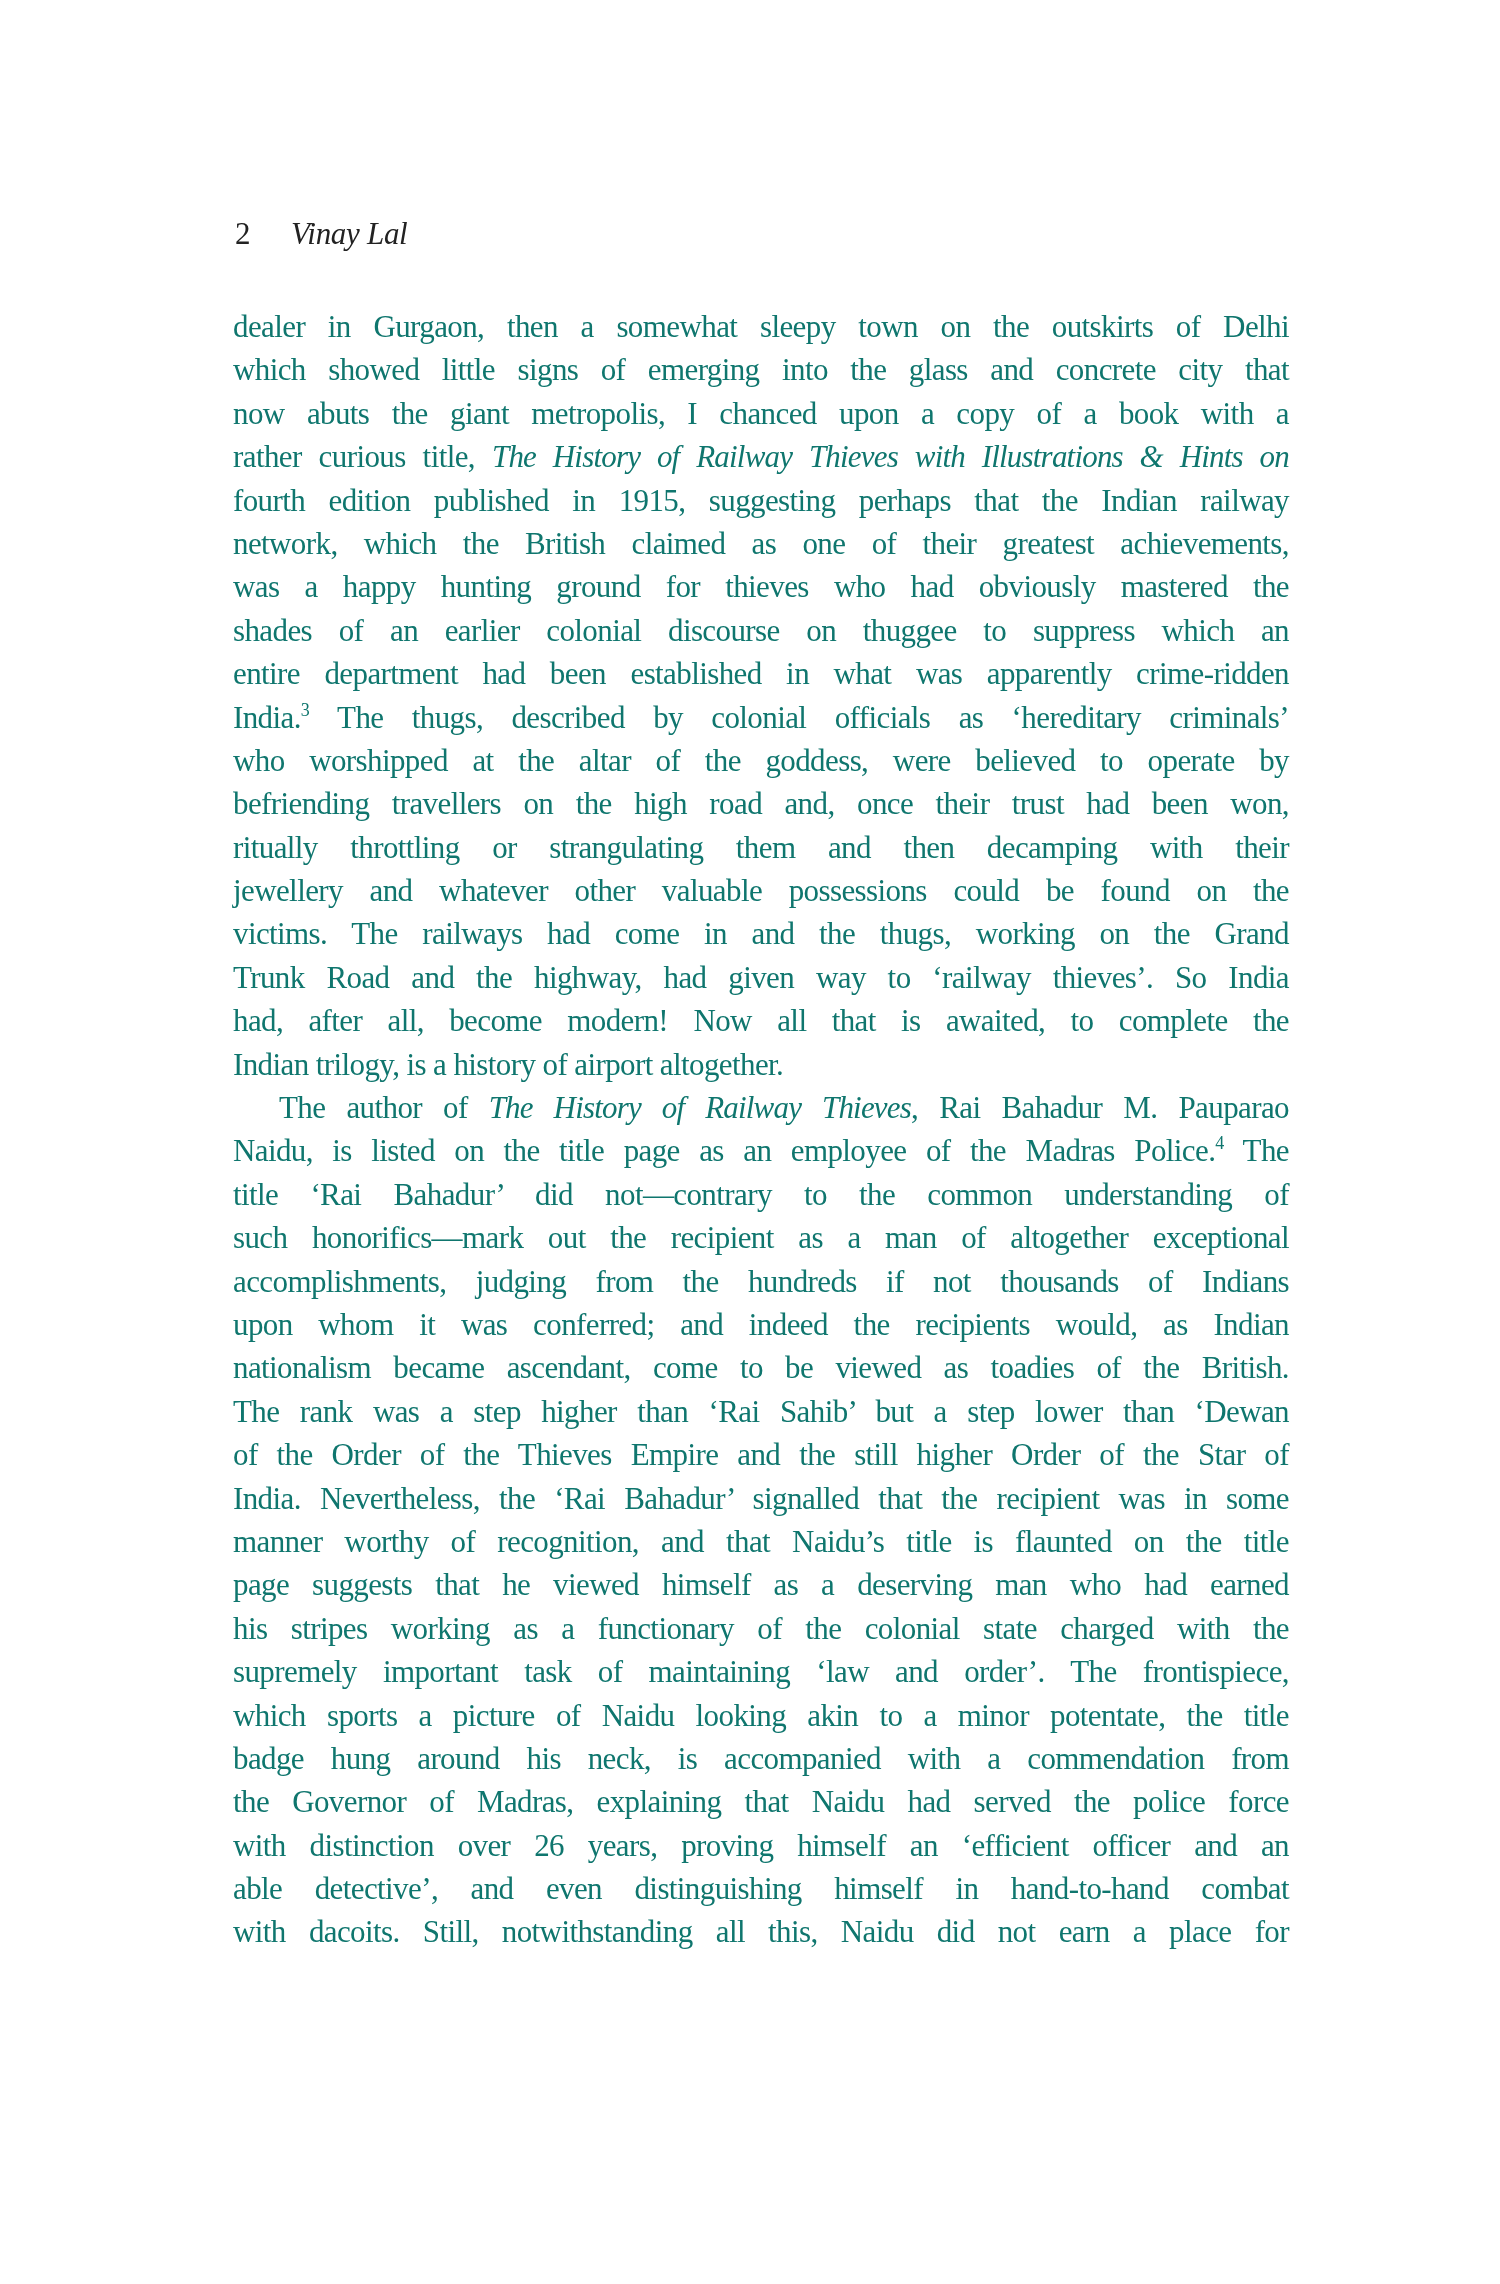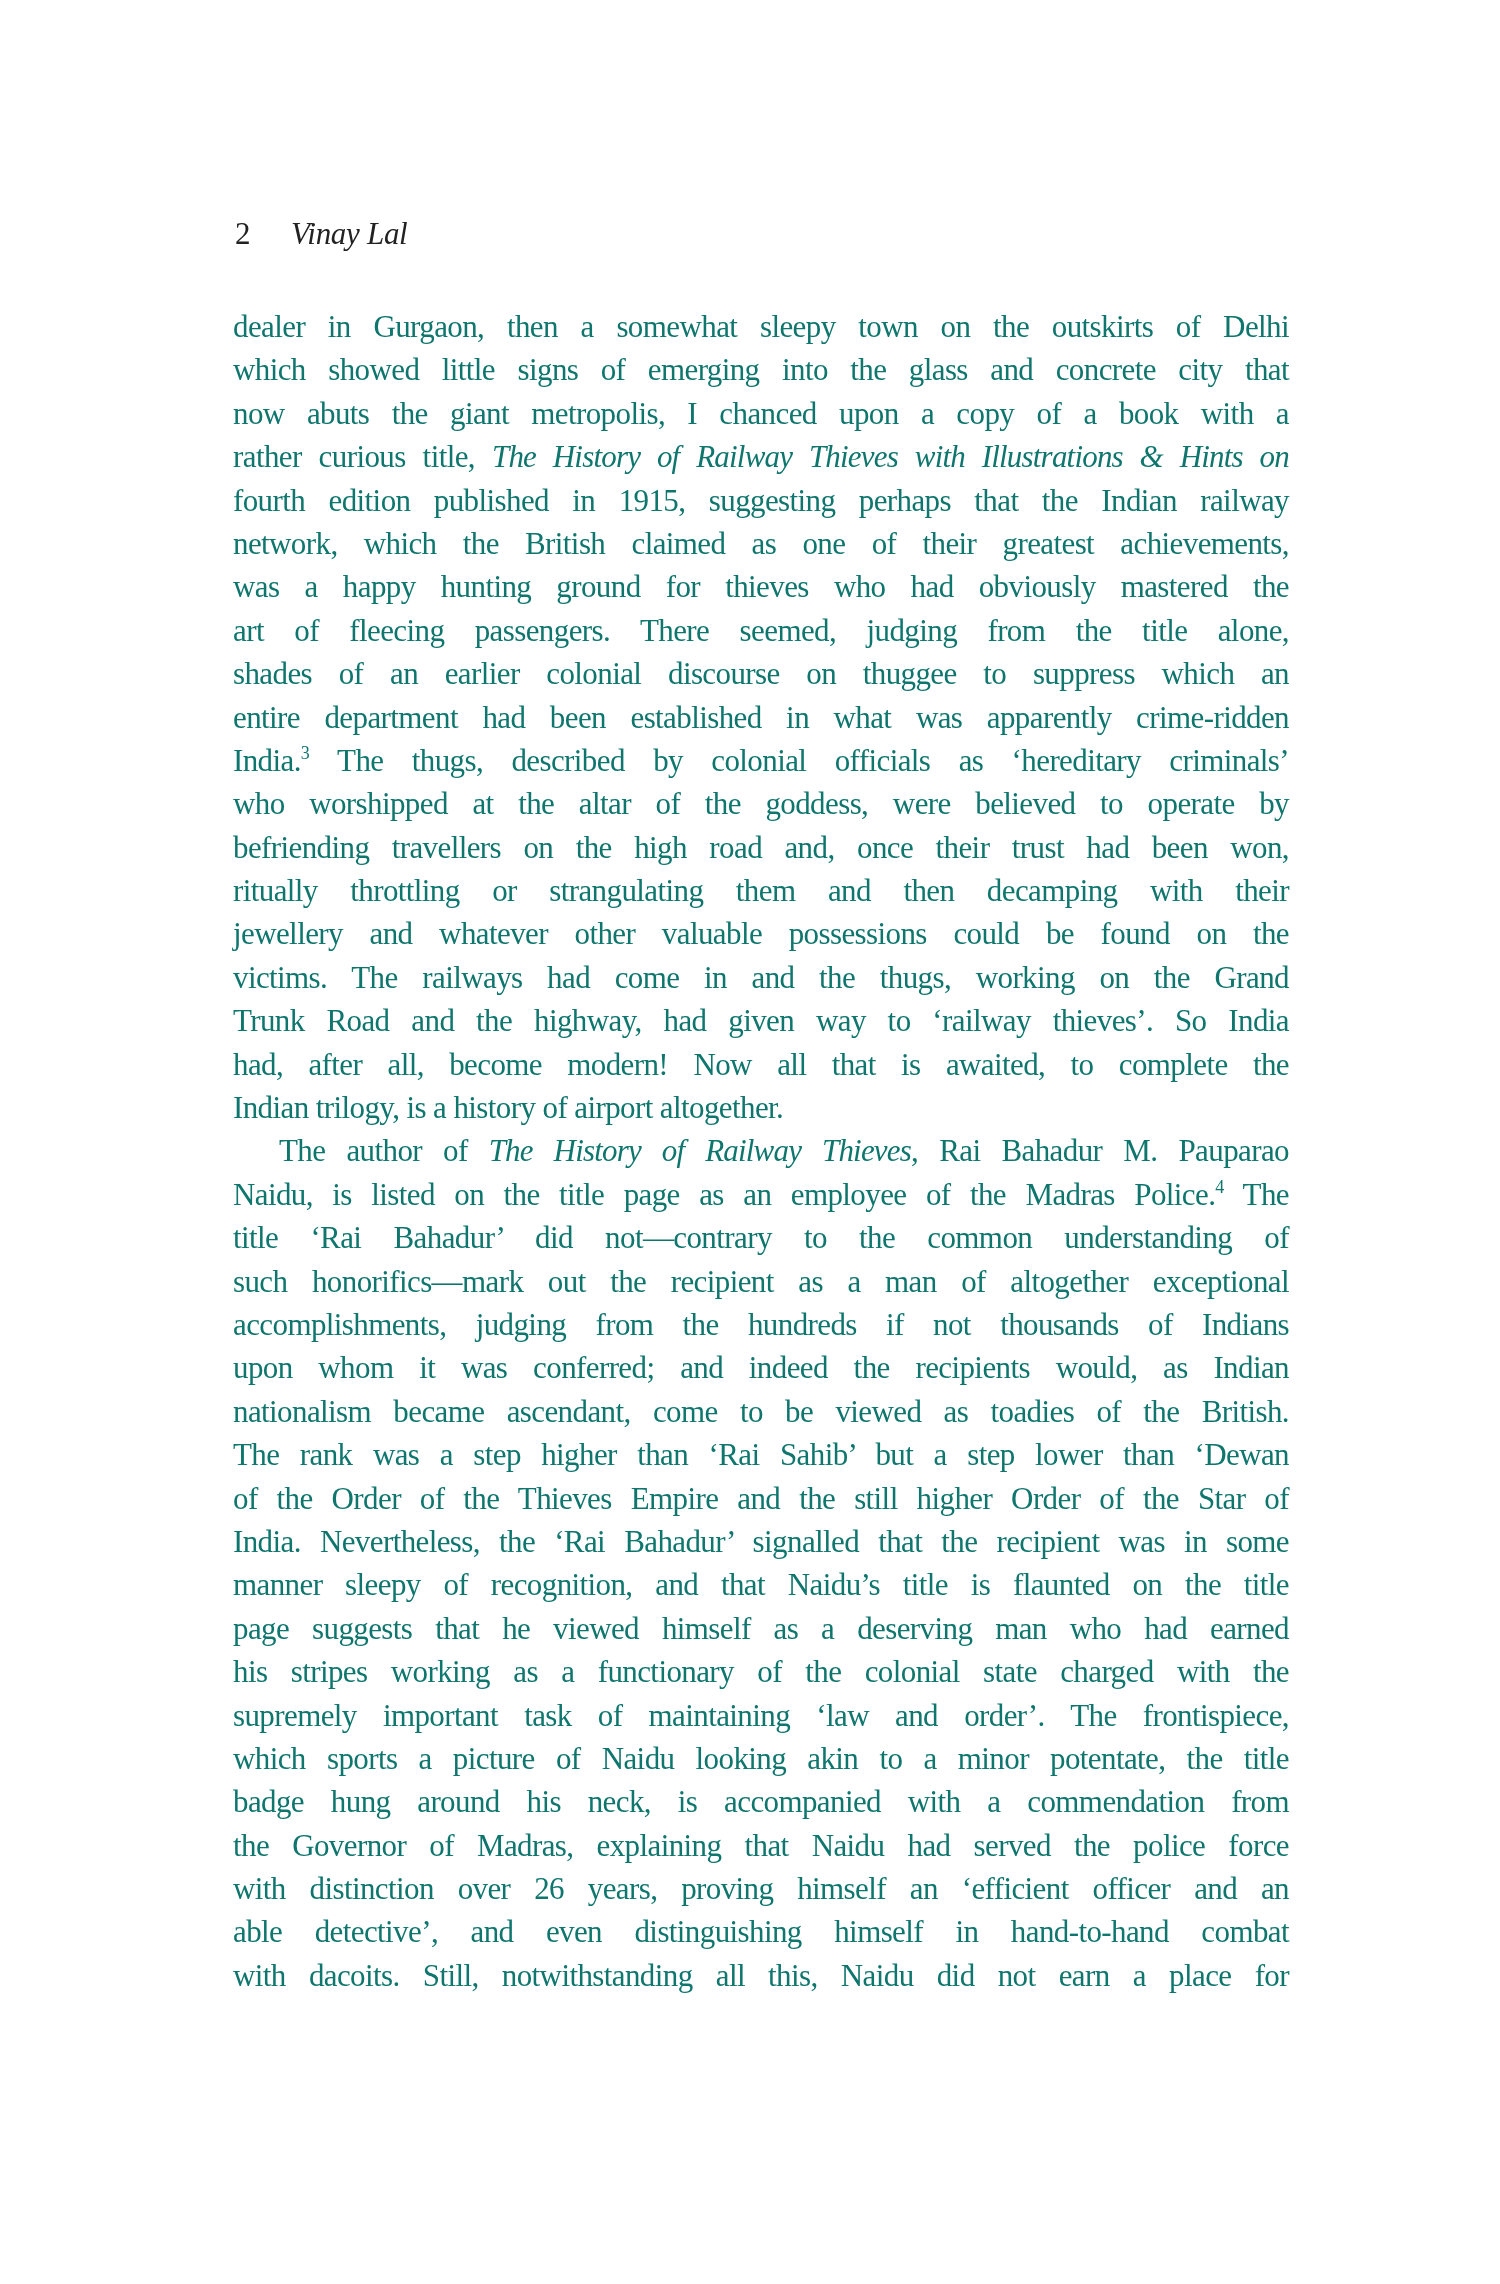--- a/index.html
+++ b/index.html
@@ -42,21 +42,20 @@
 
   <div class="body-text" id="body-text">
       <div class="paragraph">
         <span class="line"><span>dealer in Gurgaon, then a somewhat sleepy town on the outskirts of Delhi</span></span>
         <span class="line"><span>which showed little signs of emerging into the glass and concrete city that</span></span>
         <span class="line"><span>now abuts the giant metropolis, I chanced upon a copy of a book with a</span></span>
         <span class="line"><span>rather curious title, </span><i>The History of Railway Thieves with Illustrations &amp; Hints on</i></span>
         <span class="line"><span>fourth edition published in 1915, suggesting perhaps that the Indian railway</span></span>
         <span class="line"><span>network, which the British claimed as one of their greatest achievements,</span></span>
         <span class="line"><span>was a happy hunting ground for thieves who had obviously mastered the</span></span>
-        <span class="line"><span>art of fleecing passengers. There seemed, judging from the title alone,</span></span>
         <span class="line"><span>shades of an earlier colonial discourse on thuggee to suppress which an</span></span>
         <span class="line"><span>entire department had been established in what was apparently crime-ridden</span></span>
         <span class="line"><span>India.</span><sup>3</sup><span> The thugs, described by colonial officials as ‘hereditary criminals’</span></span>
         <span class="line"><span>who worshipped at the altar of the goddess, were believed to operate by</span></span>
         <span class="line"><span>befriending travellers on the high road and, once their trust had been won,</span></span>
         <span class="line"><span>ritually throttling or strangulating them and then decamping with their</span></span>
         <span class="line"><span>jewellery and whatever other valuable possessions could be found on the</span></span>
         <span class="line"><span>victims. The railways had come in and the thugs, working on the Grand</span></span>
         <span class="line"><span>Trunk Road and the highway, had given way to ‘railway thieves’. So India</span></span>
         <span class="line"><span>had, after all, become modern! Now all that is awaited, to complete the</span></span>
@@ -66,21 +65,21 @@
         <span class="line indent"><span>The author of </span><i>The History of Railway Thieves</i><span>, Rai Bahadur M. Pauparao</span></span>
         <span class="line"><span>Naidu, is listed on the title page as an employee of the Madras Police.</span><sup>4</sup><span> The</span></span>
         <span class="line"><span>title ‘Rai Bahadur’ did not—contrary to the common understanding of</span></span>
         <span class="line"><span>such honorifics—mark out the recipient as a man of altogether exceptional</span></span>
         <span class="line"><span>accomplishments, judging from the hundreds if not thousands of Indians</span></span>
         <span class="line"><span>upon whom it was conferred; and indeed the recipients would, as Indian</span></span>
         <span class="line"><span>nationalism became ascendant, come to be viewed as toadies of the British.</span></span>
         <span class="line"><span>The rank was a step higher than ‘Rai Sahib’ but a step lower than ‘Dewan</span></span>
         <span class="line"><span>of the Order of the Thieves Empire and the still higher Order of the Star of</span></span>
         <span class="line"><span>India. Nevertheless, the ‘Rai Bahadur’ signalled that the recipient was in some</span></span>
-        <span class="line"><span>manner sleepy of recognition, and that Naidu’s title is flaunted on the title</span></span>
+        <span class="line"><span>manner worthy of recognition, and that Naidu’s title is flaunted on the title</span></span>
         <span class="line"><span>page suggests that he viewed himself as a deserving man who had earned</span></span>
         <span class="line"><span>his stripes working as a functionary of the colonial state charged with the</span></span>
         <span class="line"><span>supremely important task of maintaining ‘law and order’. The frontispiece,</span></span>
         <span class="line"><span>which sports a picture of Naidu looking akin to a minor potentate, the title</span></span>
         <span class="line"><span>badge hung around his neck, is accompanied with a commendation from</span></span>
         <span class="line"><span>the Governor of Madras, explaining that Naidu had served the police force</span></span>
         <span class="line"><span>with distinction over 26 years, proving himself an ‘efficient officer and an</span></span>
         <span class="line"><span>able detective’, and even distinguishing himself in hand-to-hand combat</span></span>
         <span class="line"><span>with dacoits. Still, notwithstanding all this, Naidu did not earn a place for</span></span>
       </div>

